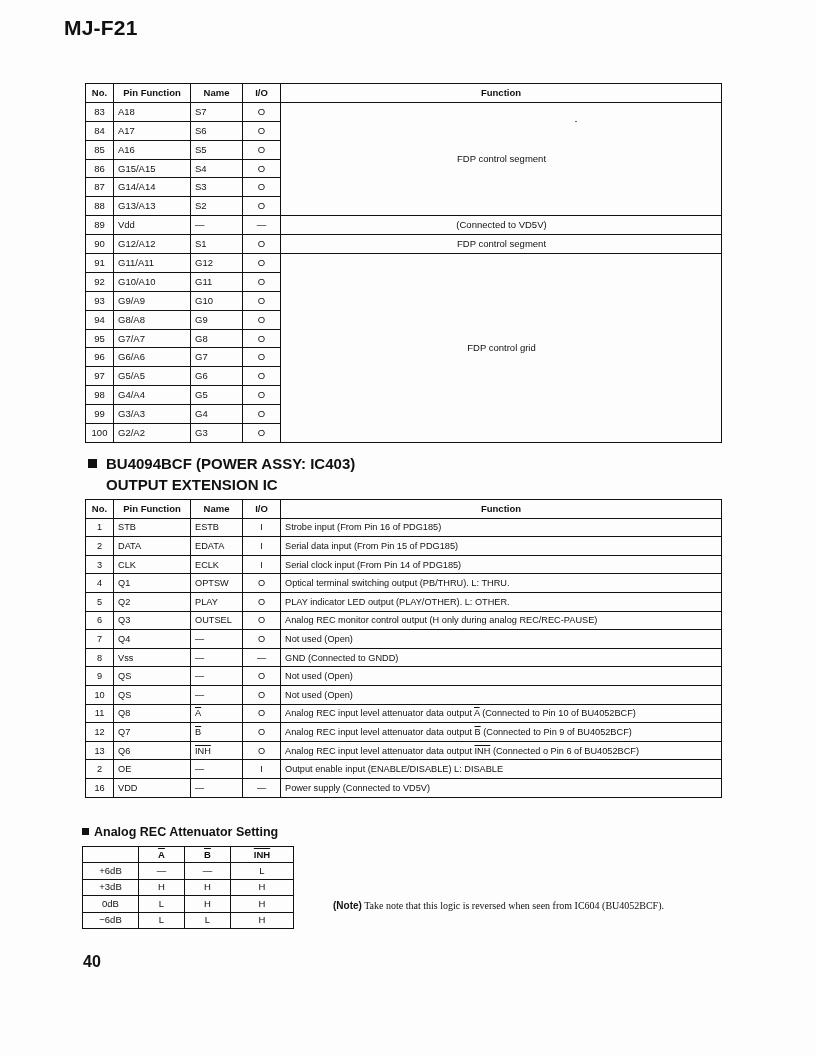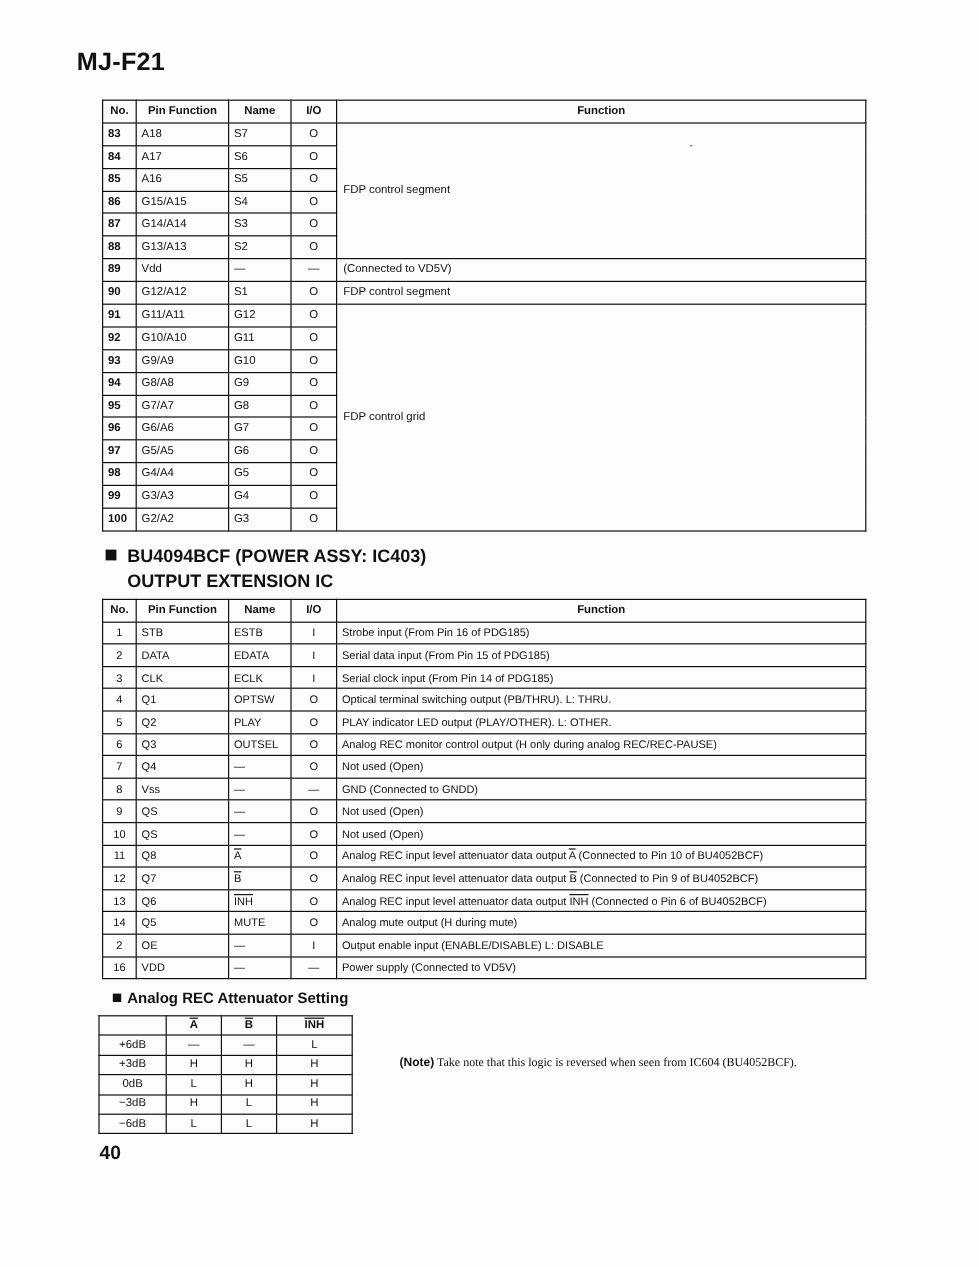--- a/index.html
+++ b/index.html
@@ -1,44 +1,44 @@
 <!DOCTYPE html>
 <html><head>
 <meta charset="utf-8">
 <style>
   html, body { margin: 0; padding: 0; }
   body {
     width: 816px; height: 1056px; background: #fdfdfd; position: relative;
     font-family: "Liberation Sans", sans-serif; color: #111; overflow: hidden;
   }
   .title {
-    position: absolute; left: 64px; top: 40px; font-size: 21px; font-weight: bold;
+    position: absolute; left: 64px; top: 16px; font-size: 21px; font-weight: bold;
     letter-spacing: 0.2px;
   }
   table { border-collapse: collapse; position: absolute; font-size: 9.5px; }
   td, th { border: 1px solid #111; padding: 0 4px; height: 17.7px; line-height: 12px; white-space: nowrap; }
   th { font-weight: bold; font-size: 9.5px; text-align: center; }
   .c { text-align: center; }
-  .r { text-align: left; font-weight: bold; }
+  .r { text-align: center; }
   .thick { border: 1.4px solid #111; }
   #t1 { left: 85px; top: 83px; width: 637px; }
   #t1 td, #t1 th { height: 17.9px; }
   #t2 { left: 85px; top: 499px; width: 637px; font-size: 9.2px; }
   #t2 td, #t2 th { height: 17.6px; }
-  .fnc { vertical-align: middle; padding-left: 5px; }
+  .fnc { vertical-align: middle; padding-left: 5px; text-align: center; }
   .sec-head {
     position: absolute; left: 88px; font-weight: bold; font-size: 15px; text-align: center;
   }
   .bullet { display: inline-block; width: 9px; height: 9px; background: #111; margin-right: 9px; vertical-align: 1px; }
   .ol { text-decoration: overline; }
   #t3 { left: 82px; top: 846px; width: 212px; font-size: 9.5px; }
   #t3 td, #t3 th { height: 15.4px; text-align: center; }
-  .sub-head { position: absolute; left: 82px; top: 825px; font-weight: bold; font-size: 12.5px; margin-left: 12px; }
+  .sub-head { position: absolute; left: 82px; top: 825px; font-weight: bold; font-size: 12.5px; }
   .note {
-    position: absolute; left: 333px; top: 880px; font-size: 10px;
+    position: absolute; left: 333px; top: 900px; font-size: 10px;
     font-family: "Liberation Serif", serif;
   }
   .note b { font-family: "Liberation Sans", sans-serif; }
   .pagenum { position: absolute; left: 83px; top: 953px; font-weight: bold; font-size: 16px; }
   .speck { position: absolute; left: 575px; top: 121px; width: 2px; height: 1px; background: #666; }
 </style>
 </head>
 <body>
 
 <div class="title">MJ-F21</div>
@@ -281,27 +281,20 @@
         <td><span>Analog REC input level attenuator data output </span><span class="ol">B</span><span> (Connected to Pin 9 of BU4052BCF)</span></td>
       </tr>
   <tr>
         <td class="c">13</td>
         <td>Q6</td>
         <td class="ol">INH</td>
         <td class="c">O</td>
         <td><span>Analog REC input level attenuator data output </span><span class="ol">INH</span><span> (Connected o Pin 6 of BU4052BCF)</span></td>
       </tr>
   <tr>
-        <td class="c">14</td>
-        <td>Q5</td>
-        <td>MUTE</td>
-        <td class="c">O</td>
-        <td>Analog mute output (H during mute)</td>
-      </tr>
-  <tr>
         <td class="c">2</td>
         <td>OE</td>
         <td>—</td>
         <td class="c">I</td>
         <td>Output enable input (ENABLE/DISABLE) L: DISABLE</td>
       </tr>
   <tr>
         <td class="c">16</td>
         <td>VDD</td>
         <td>—</td>
@@ -341,26 +334,20 @@
         <td>H</td>
         <td>H</td>
       </tr>
   <tr>
         <td>0dB</td>
         <td>L</td>
         <td>H</td>
         <td>H</td>
       </tr>
   <tr>
-        <td>−3dB</td>
-        <td>H</td>
-        <td>L</td>
-        <td>H</td>
-      </tr>
-  <tr>
         <td>−6dB</td>
         <td>L</td>
         <td>L</td>
         <td>H</td>
       </tr>
 </tbody>
   </table>
 
 <div class="note">
   <b>(Note)</b><span> Take note that this logic is reversed when seen from IC604 (BU4052BCF).</span>

